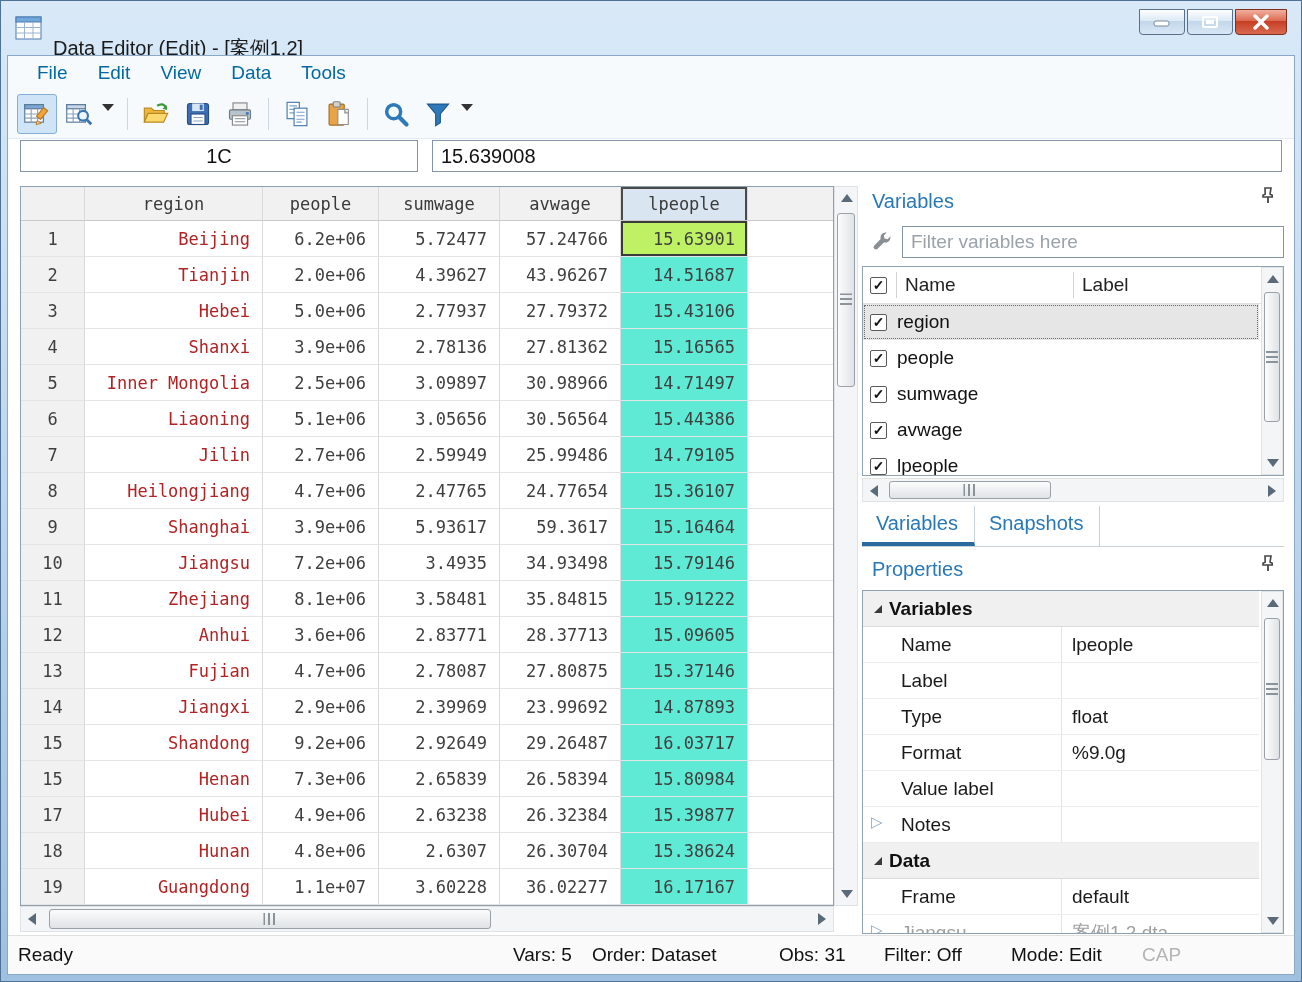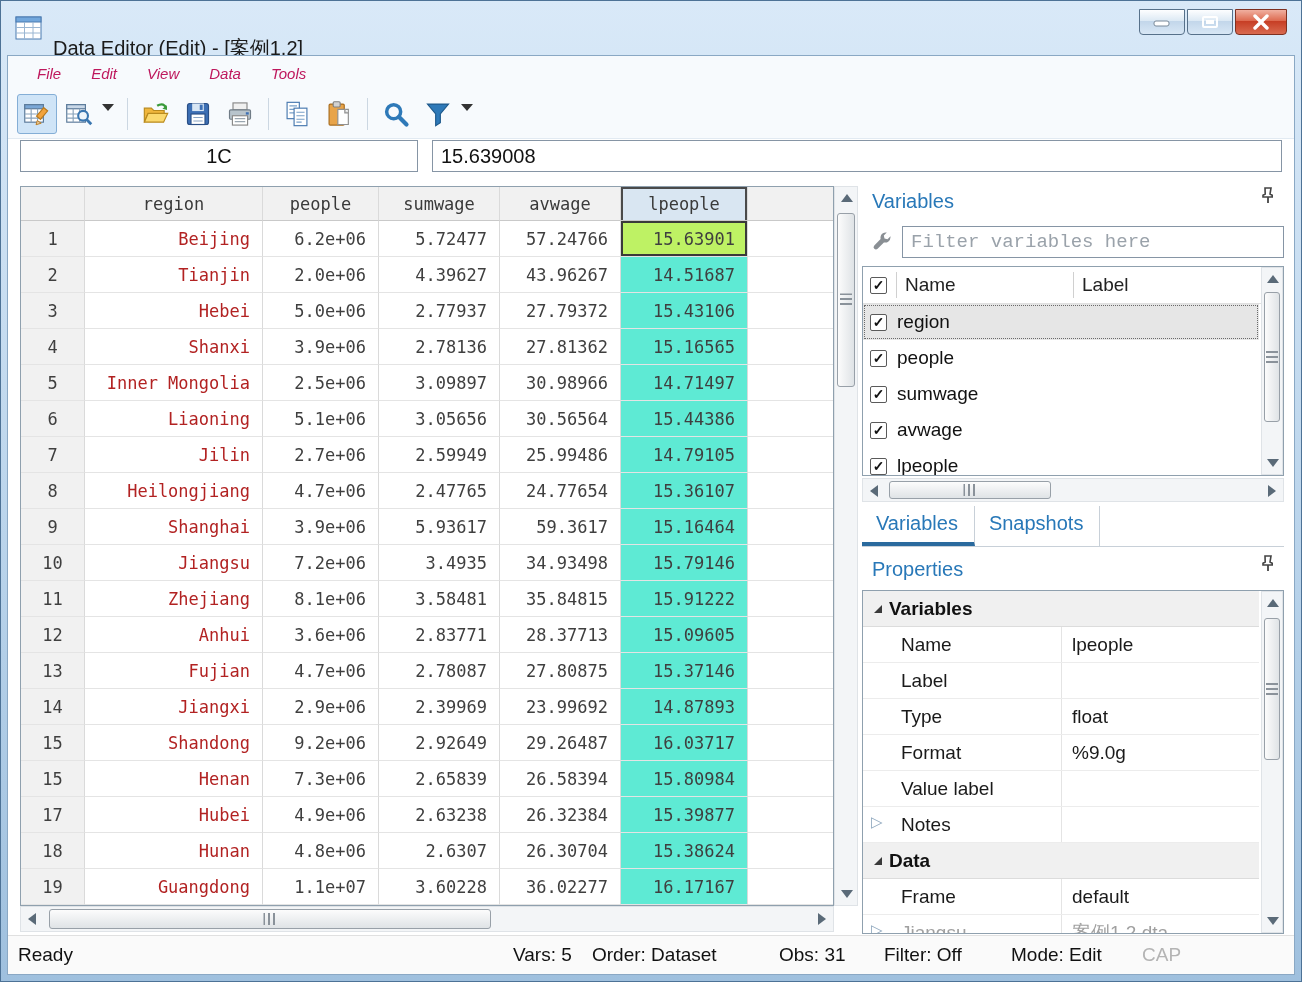--- a/index.html
+++ b/index.html
@@ -10,21 +10,21 @@
   .title-text{font-size:20px;color:#1a1a1a;margin-top:40px;}
   .winctrl{margin-left:auto;display:flex;align-self:flex-start;margin-top:8px;}
   .winbtn{width:46px;height:26px;box-sizing:border-box;border:1px solid #57718a;border-radius:0 0 4px 4px;
           background:linear-gradient(#fdfeff,#dce9f4 45%,#c2d6ea 46%,#d8e7f5);margin-left:2px;
           display:flex;align-items:center;justify-content:center;cursor:default;}
   .winbtn.close{width:52px;background:linear-gradient(#f0b0a0,#dd6a50 45%,#c63d24 46%,#d96a4f);border-color:#7e3020;}
   .content{position:relative;height:calc(100% - 54px);background:#ffffff;border:1px solid #8aa8c4;box-sizing:border-box;}
 
   
   .menubar{position:absolute;top:0;left:0;right:0;height:34px;background:#f7fafd;display:flex;align-items:center;padding-left:14px;}
-  .menu-item{font-size:15px;color:#be185d;padding:3px 15px;cursor:default;font-style:italic;}
+  .menu-item{font-size:19px;color:#0369a1;padding:3px 15px;cursor:default;}
 
   
   .toolbar{position:absolute;top:34px;left:0;right:0;height:48px;background:#f7fafd;display:flex;align-items:center;padding-left:8px;border-bottom:1px solid #e2eaf2;}
   .tbtn{width:38px;height:38px;display:flex;align-items:center;justify-content:center;border:1px solid transparent;border-radius:3px;margin:0 1px;}
   .tbtn.active{background:#cfe4f7;border-color:#84aed6;}
   .tbtn svg{width:28px;height:28px;}
   .dd-arrow{width:0;height:0;border-left:6px solid transparent;border-right:6px solid transparent;border-top:7px solid #333;margin:14px 6px 0 2px;align-self:flex-start;}
   .tsep{width:1px;height:32px;background:#ccd7e2;margin:0 7px;}
 
   
@@ -76,21 +76,21 @@
   .grid-hscroll{left:0;right:24px;bottom:0;}
 
   
   .rpanel{position:absolute;left:854px;right:10px;top:0;bottom:0;}
   .panel-title{font-size:20px;color:#2878b8;}
   .pin{position:absolute;right:6px;top:4px;width:20px;height:20px;}
   .vp-header,.pp-header{position:absolute;left:0;right:0;height:38px;display:flex;align-items:center;padding-left:10px;box-sizing:border-box;}
   .vp-header{top:0;}
   .vp-filter{position:absolute;top:40px;left:0;right:0;height:40px;display:flex;align-items:center;}
   .wrench{width:24px;height:24px;margin:0 8px 0 8px;flex:0 0 auto;}
-  .filter-input{flex:1;height:32px;box-sizing:border-box;border:1px solid #8695a5;font-size:19px;padding:0 8px;color:#6d28d9;font-family:Liberation Mono, monospace;}
+  .filter-input{flex:1;height:32px;box-sizing:border-box;border:1px solid #8695a5;font-size:19px;padding:0 8px;color:#6d28d9;font-family:Liberation Sans, sans-serif;}
   .filter-input::placeholder{color:#9aa2aa;}
   .vp-list{position:absolute;top:84px;left:0;right:0;height:210px;border:1px solid #8fa0ae;background:#fff;overflow:hidden;box-sizing:border-box;}
   .v-hrow{display:flex;align-items:center;height:36px;border-bottom:1px solid #e0e0e0;}
   .v-hdr-name{font-size:19px;color:#222;width:168px;padding-left:8px;border-left:1px solid #d0d0d0;height:26px;line-height:26px;}
   .v-hdr-label{font-size:19px;color:#222;flex:1;padding-left:8px;border-left:1px solid #d0d0d0;height:26px;line-height:26px;}
   .v-row{display:flex;align-items:center;height:36px;margin-right:24px;}
   .v-row.selected{background:#e6e6e6;outline:1px dotted #6a6a6a;outline-offset:-2px;}
   .checkbox{width:17px;height:17px;box-sizing:border-box;border:1px solid #5a5a5a;border-radius:2px;background:#fff;
             font-size:14px;font-weight:bold;line-height:15px;text-align:center;color:#111;margin:0 0 0 7px;flex:0 0 auto;}
   .v-name{font-size:19px;color:#111;padding-left:10px;}

